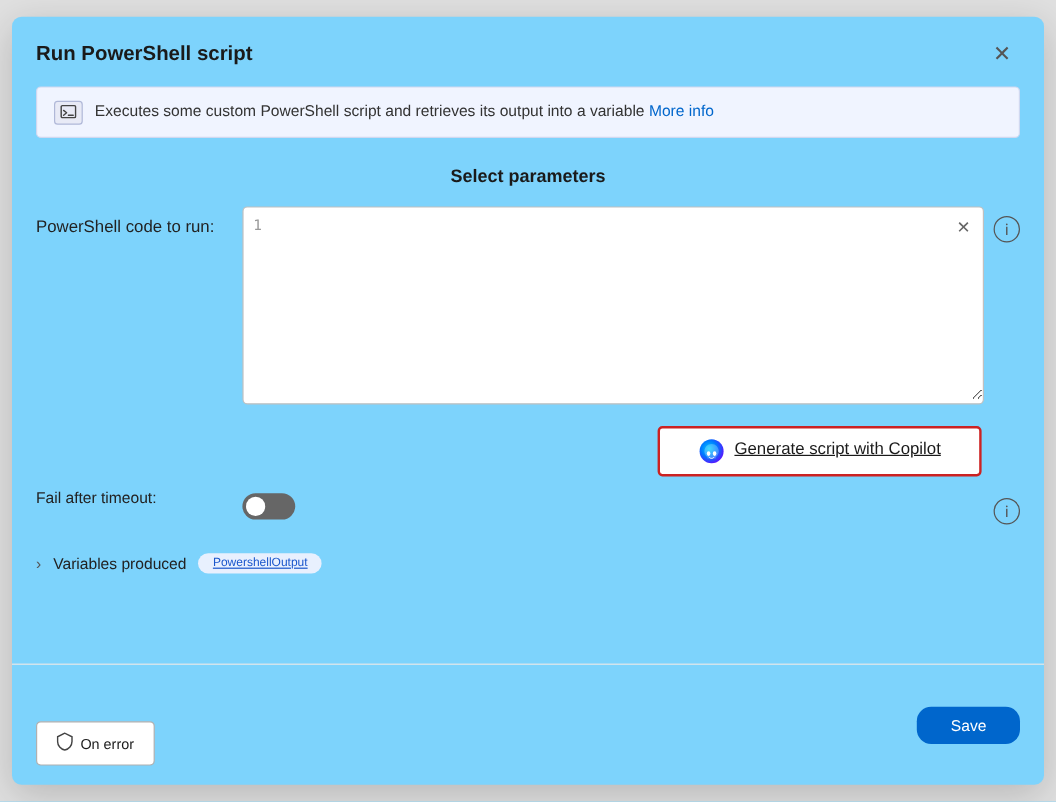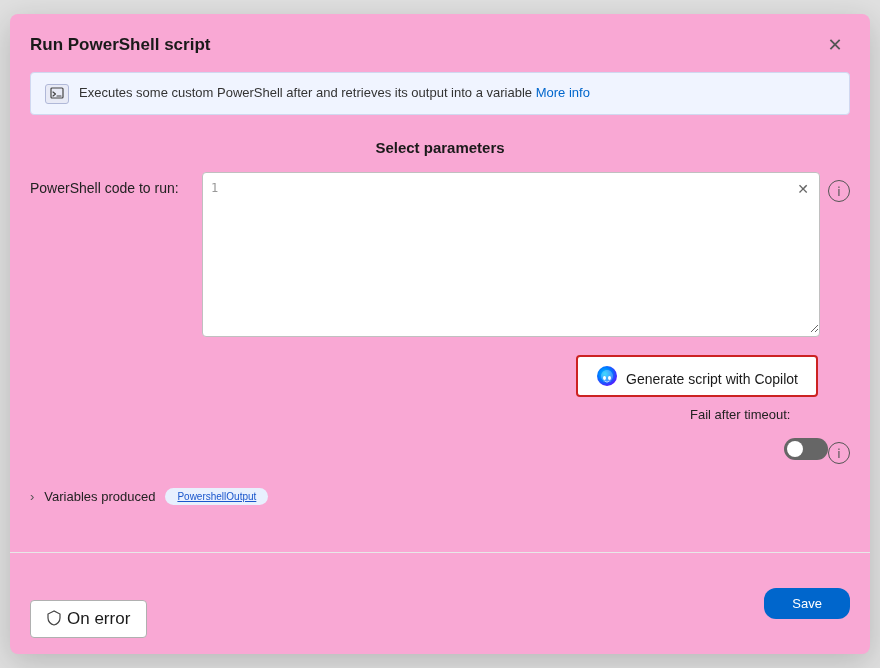--- a/index.html
+++ b/index.html
@@ -7,21 +7,21 @@
       background: #e0e0e0;
       display: flex;
       align-items: center;
       justify-content: center;
       min-height: 668px;
       font-family: 'Segoe UI', Arial, sans-serif;
       font-size: 14px;
       color: #1a1a1a;
     }
     .dialog {
-      background: #f9a8d4;
+      background: #7dd3fc;
       border-radius: 8px;
       box-shadow: 0 8px 32px rgba(0,0,0,0.18);
       width: 860px;
       min-height: 640px;
       display: flex;
       flex-direction: column;
       overflow: hidden;
       position: relative;
     }
     .dialog-header {
@@ -166,43 +166,43 @@
       flex-shrink: 0;
       margin-top: 8px;
     }
     .copilot-btn-wrap {
       display: flex;
       justify-content: flex-end;
       padding: 6px 52px 10px 20px;
     }
     .copilot-btn {
       display: flex;
-      align-items: flex-end;
+      align-items: flex-start;
       gap: 8px;
       border: 2px solid #cc2222;
       border-radius: 4px;
       background: #fff;
-      padding: 8px 18px;
+      padding: 8px 32px;
       cursor: pointer;
       font-size: 14px;
       font-weight: 500;
       color: #1a1a1a;
+      text-decoration: underline;
     }
     .copilot-icon {
       width: 22px;
       height: 22px;
       flex-shrink: 0;
     }
     .toggle-row {
       display: flex;
-      align-items: flex-end;
+      align-items: flex-start;
       padding: 0 20px;
       margin-bottom: 8px;
       gap: 12px;
-      flex-direction: column;
     }
     .toggle-label {
       min-width: 160px;
       font-size: 13px;
       color: #222;
       flex-shrink: 0;
     }
     .toggle-wrap {
       flex: 1;
       display: flex;
@@ -267,21 +267,21 @@
     }
     .btn-on-error {
       display: flex;
       align-items: center;
       gap: 6px;
       border: 1px solid #b0b0b0;
       border-radius: 4px;
       background: #fff;
       padding: 8px 16px;
       cursor: pointer;
-      font-size: 17px;
+      font-size: 12px;
       color: #1a1a1a;
       margin-top: 31px;
     }
     .shield-icon {
       font-size: 14px;
       color: #444;
     }
     .btn-save {
       background: #0066cc;
       color: #fff;
@@ -314,21 +314,21 @@
 
   <div class="info-banner">
     <div class="info-banner-icon">
       <svg width="14" height="14" viewBox="0 0 14 14" fill="none">
         <rect x="1" y="1" width="12" height="10" rx="1" stroke="#444" stroke-width="1.2" fill="none"></rect>
         <path d="M3 5l2.5 2L3 9" stroke="#444" stroke-width="1.2" stroke-linecap="round" stroke-linejoin="round"></path>
         <path d="M7 9h4" stroke="#444" stroke-width="1.2" stroke-linecap="round"></path>
       </svg>
     </div>
     <span class="info-banner-text">
-      <span>Executes some custom PowerShell after and retrieves its output into a variable</span>
+      <span>Executes some custom PowerShell script and retrieves its output into a variable</span>
       <a class="more-info-link">More info</a>
     </span>
   </div>
 
   <div class="section-title">Select parameters</div>
 
   <div class="form-row">
     <div class="form-label">PowerShell code to run:</div>
     <div class="form-field-wrap">
       <div class="code-textarea-wrap">

